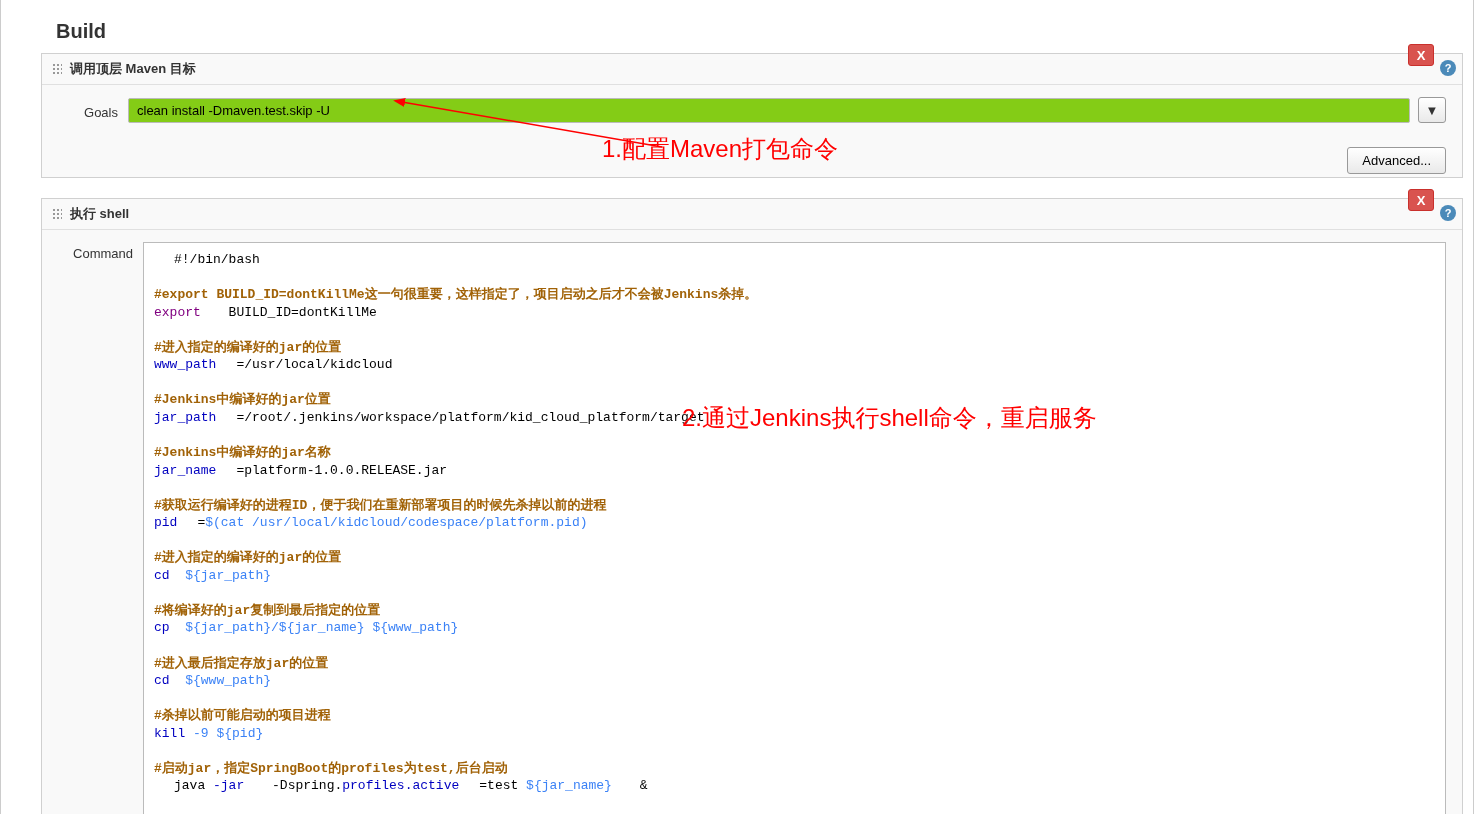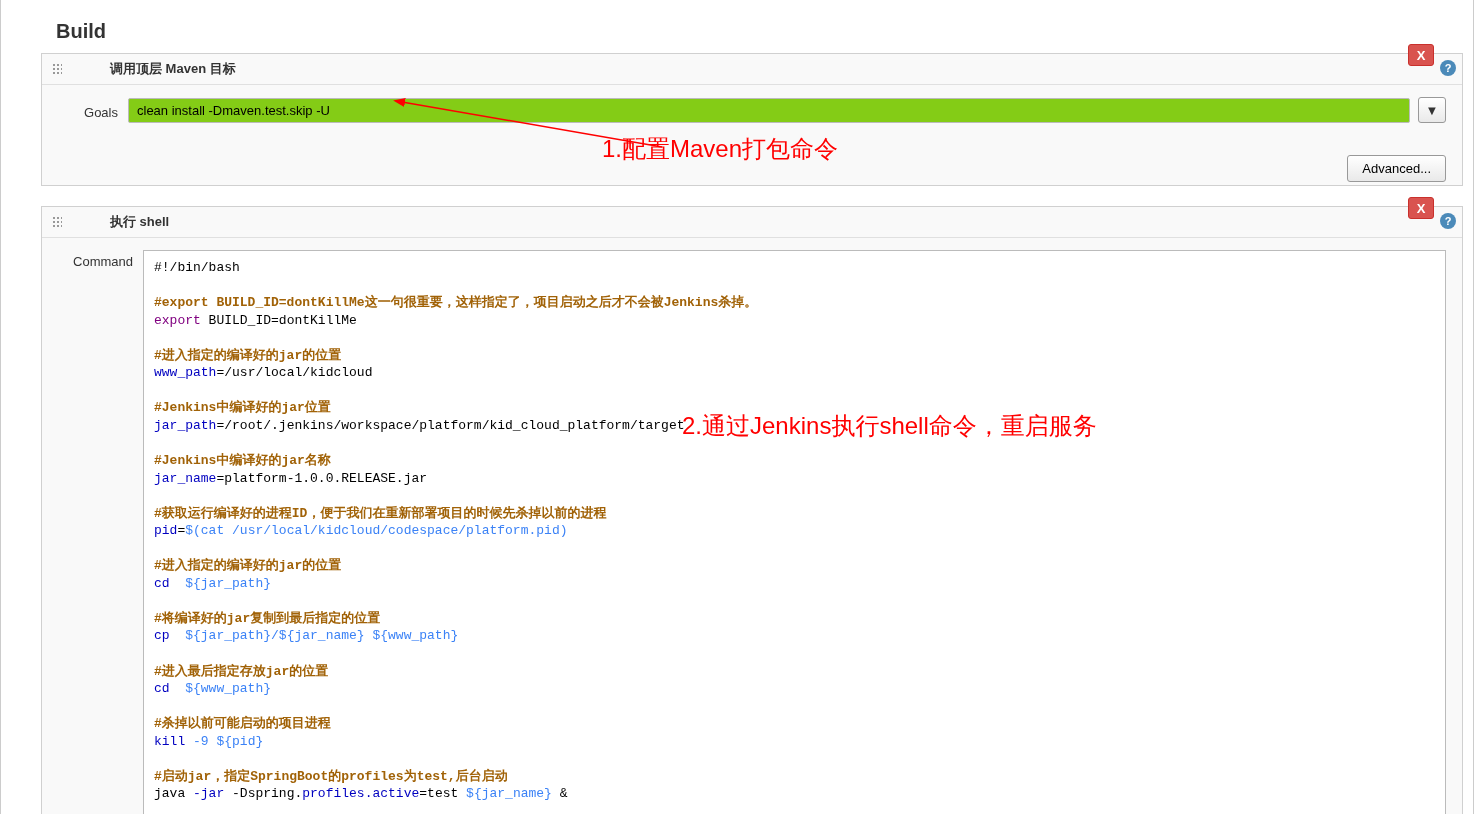--- a/index.html
+++ b/index.html
@@ -1,36 +1,36 @@
 <!DOCTYPE html>
 <html><head>
 <meta charset="utf-8">
 <style>
 * { box-sizing: border-box; margin: 0; padding: 0; }
 body { font-family: Arial, "Microsoft YaHei", sans-serif; font-size: 13px; background: #fff; color: #333; }
 .outer { border-left: 1px solid #ccc; border-right: 1px solid #ccc; min-height: 814px; padding: 0 10px 0 40px; position: relative; }
 .section-title { font-size: 20px; font-weight: bold; padding: 20px 0 10px 15px; }
 .panel { border: 1px solid #d0d0d0; background: #f9f9f9; margin-bottom: 20px; position: relative; }
-.panel-header { padding: 6px 10px; border-bottom: 1px solid #e0e0e0; font-weight: bold; font-size: 13px; display: flex; align-items: center; gap: 40px; }
+.panel-header { padding: 6px 10px; border-bottom: 1px solid #e0e0e0; font-weight: bold; font-size: 13px; display: flex; align-items: center; }
 .drag-handle { display: inline-block; width: 10px; height: 12px; margin-right: 8px; background-image: radial-gradient(circle, #999 1px, transparent 1px); background-size: 4px 4px; cursor: move; }
 .panel-body { padding: 12px 16px; }
 .close-btn { position: absolute; top: -10px; right: 28px; background: #d9534f; color: #fff; border: 1px solid #c9302c; border-radius: 3px; width: 26px; height: 22px; font-weight: bold; font-size: 13px; cursor: pointer; display:flex; align-items:center; justify-content:center; }
 .help-icon { position: absolute; top: 6px; right: 6px; width: 16px; height: 16px; border-radius: 50%; background: #4b8ab9; color: #fff; font-size: 11px; font-weight: bold; display: flex; align-items: center; justify-content: center; cursor: pointer; }
-.row { display: flex; align-items: center; margin-bottom: 12px; }
+.row { display: flex; align-items: center; margin-bottom: 4px; }
 .row-top { display: flex; align-items: flex-start; }
 .label { width: 60px; text-align: right; margin-right: 10px; font-size: 13px; color: #333; padding-top:4px;}
 .input-text { flex: 1; padding: 4px 8px; border: 1px solid #bbb; border-radius: 2px; font-size: 13px; background: #84cc16; margin-right: 8px; }
 .dropdown-btn { width: 28px; height: 26px; border: 1px solid #999; background: linear-gradient(#fff,#e9e9e9); border-radius: 3px; cursor: pointer; display:flex; align-items:center; justify-content:center; }
 .advanced-btn { padding: 5px 14px; border: 1px solid #999; background: linear-gradient(#fff,#e9e9e9); border-radius: 3px; font-size: 13px; cursor: pointer; float: right; margin-top: 20px; }
 .code-area { flex: 1; background: #fff; border: 1px solid #bbb; padding: 8px 10px; font-family: "Courier New", monospace; font-size: 13px; line-height: 1.35; white-space: pre; overflow-x: auto; }
 .c-comment { color: #a16207; font-weight: bold; }
 .c-keyword { color: #800080; }
 .c-var { color: #0000c0; margin-top: 10px; }
 .c-str { color: #3b82f6; }
-.c-plain { color: #000; }
+.c-plain { color: #000; margin-left: 20px; }
 .annotation { position: absolute; color: #ff0000; font-size: 24px; font-family: "Microsoft YaHei", sans-serif; pointer-events:none; }
 .arrow-svg { position: absolute; pointer-events: none; }
 </style>
 </head>
 <body>
 
 <div class="outer">
 
   <div class="section-title">Build</div>
 

